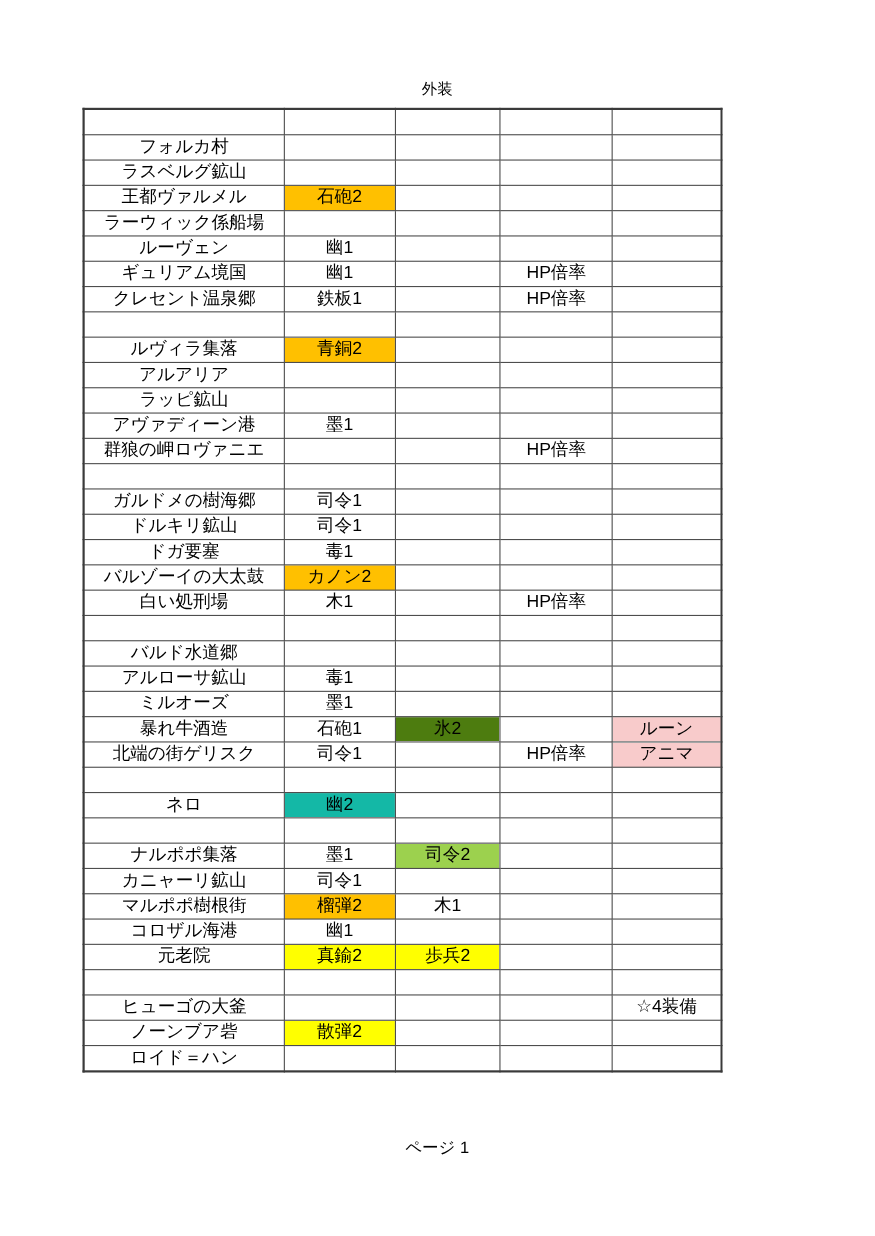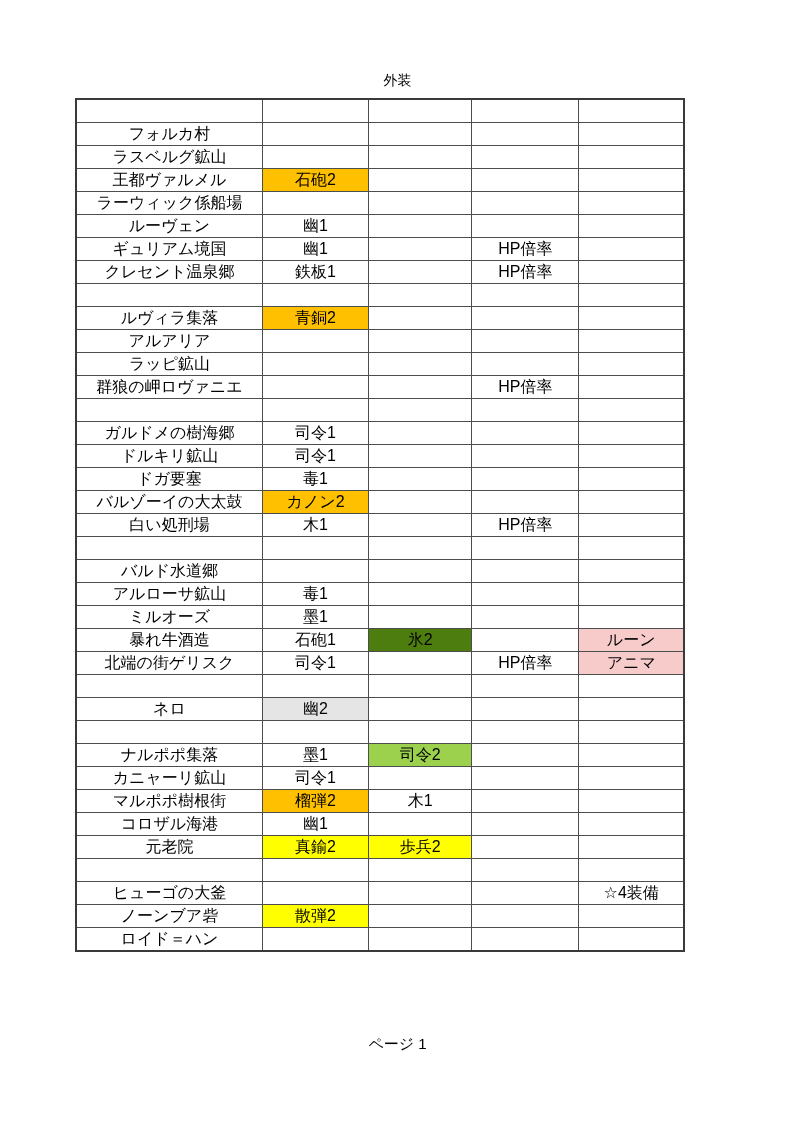--- a/index.html
+++ b/index.html
@@ -8,21 +8,20 @@
     background: #ffffff;
     font-family: "Liberation Sans", "DejaVu Sans", sans-serif;
     color: #000000;
   }
   .page {
     position: relative;
     width: 657px;
     height: 1124px;
     background: #ffffff;
     overflow: hidden;
-    padding-left: 28px;
   }
   .sheet-title {
     position: absolute;
     top: 71px;
     left: 0;
     width: 795px;
     text-align: center;
     font-size: 14px;
     line-height: 18px;
     color: #000000;
@@ -159,20 +158,27 @@
             <td class="c4"></td>
           </tr>
           <tr>
             <td class="c0">ラッピ鉱山</td>
             <td class="c1"></td>
             <td class="c2"></td>
             <td class="c3"></td>
             <td class="c4"></td>
           </tr>
           <tr>
+            <td class="c0">アヴァディーン港</td>
+            <td class="c1">墨1</td>
+            <td class="c2"></td>
+            <td class="c3"></td>
+            <td class="c4"></td>
+          </tr>
+          <tr>
             <td class="c0">群狼の岬ロヴァニエ</td>
             <td class="c1"></td>
             <td class="c2"></td>
             <td class="c3">HP倍率</td>
             <td class="c4"></td>
           </tr>
           <tr>
             <td class="c0"></td>
             <td class="c1"></td>
             <td class="c2"></td>
@@ -258,21 +264,21 @@
           </tr>
           <tr>
             <td class="c0"></td>
             <td class="c1"></td>
             <td class="c2"></td>
             <td class="c3"></td>
             <td class="c4"></td>
           </tr>
           <tr>
             <td class="c0">ネロ</td>
-            <td class="c1" style="background-color: #e5e5e5;">幽2</td>
+            <td class="c1" style="background-color: #14b8a6;">幽2</td>
             <td class="c2"></td>
             <td class="c3"></td>
             <td class="c4"></td>
           </tr>
           <tr>
             <td class="c0"></td>
             <td class="c1"></td>
             <td class="c2"></td>
             <td class="c3"></td>
             <td class="c4"></td>

